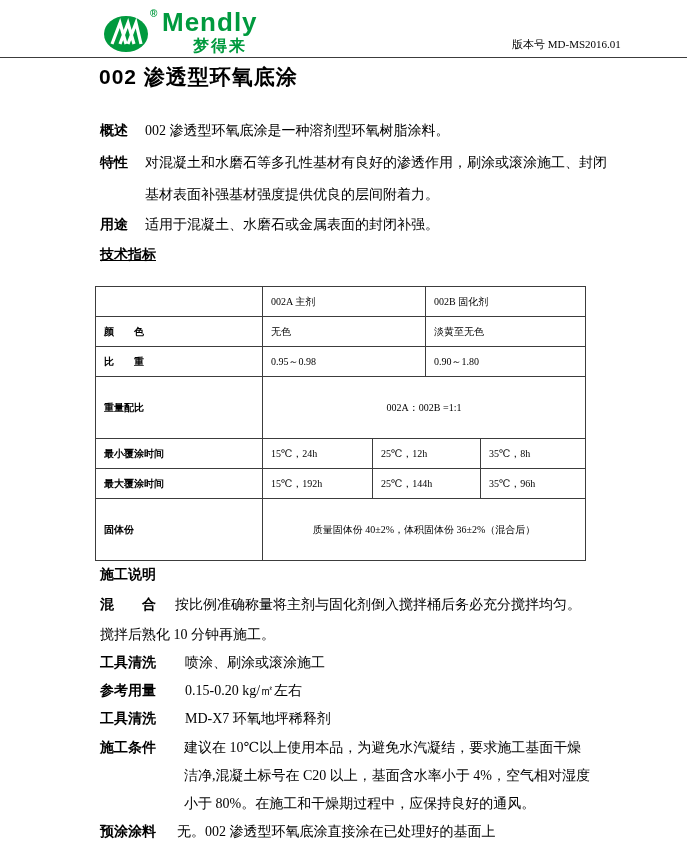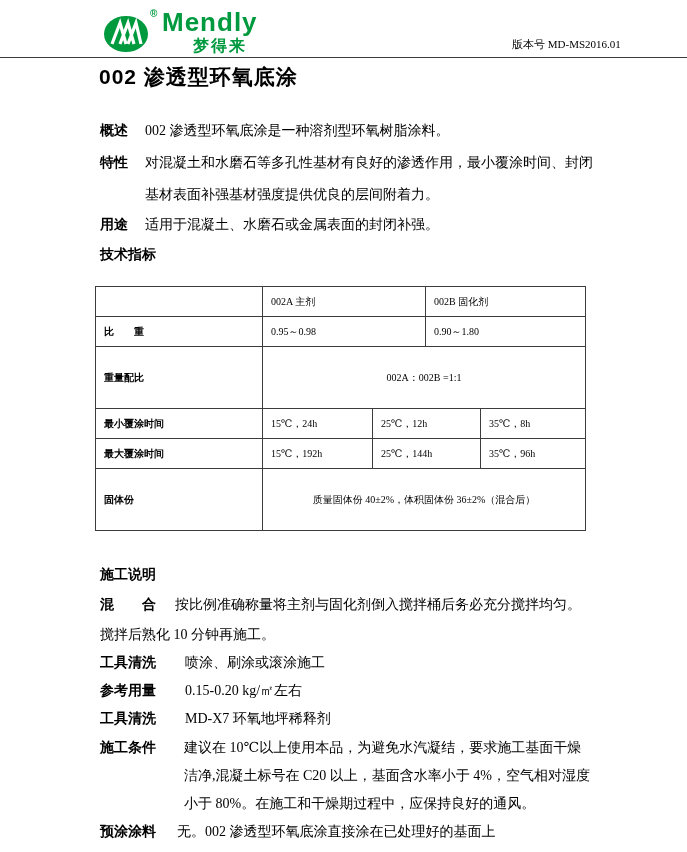--- a/index.html
+++ b/index.html
@@ -62,43 +62,48 @@
   <div class="rule"></div>
 
   <div class="doc-title">002 渗透型环氧底涂</div>
 
   <div class="row" style="left:100px; top:122px;">
     <span class="lbl">概述</span>
     <span class="val" style="left:45px; top:0;">002 渗透型环氧底涂是一种溶剂型环氧树脂涂料。</span>
   </div>
   <div class="row" style="left:100px; top:154px;">
     <span class="lbl">特性</span>
-    <span class="val" style="left:45px; top:0;">对混凝土和水磨石等多孔性基材有良好的渗透作用，最小覆涂时间、封闭</span>
+    <span class="val" style="left:45px; top:0;">对混凝土和水磨石等多孔性基材有良好的渗透作用，刷涂或滚涂施工、封闭</span>
     <span class="val" style="left:45px; top:32px;">基材表面补强基材强度提供优良的层间附着力。</span>
   </div>
   <div class="row" style="left:100px; top:216px;">
     <span class="lbl">用途</span>
     <span class="val" style="left:45px; top:0;">适用于混凝土、水磨石或金属表面的封闭补强。</span>
   </div>
 
-  <div class="sec-title" style="left:100px; top:246px;">技术指标</div>
+  <div class="sec-title" style="left:100px; top:246px;text-decoration:underline;">技术指标</div>
 
   <table class="spec-table">
     <colgroup>
       <col style="width:167px">
         <col style="width:110px">
         <col style="width:53px">
       <col style="width:55px">
         <col style="width:105px">
     </colgroup>
     <tbody>
         <tr>
       <td class="tlbl"></td>
       <td colspan="2">002A 主剂</td>
       <td colspan="2">002B 固化剂</td>
+    </tr>
+    <tr>
+      <td class="tlbl">颜　　色</td>
+      <td colspan="2">无色</td>
+      <td colspan="2">淡黄至无色</td>
     </tr>
     <tr>
       <td class="tlbl">比　　重</td>
       <td colspan="2">0.95～0.98</td>
       <td colspan="2">0.90～1.80</td>
     </tr>
     <tr>
       <td class="tlbl">重量配比</td>
       <td colspan="4" class="center">002A：002B =1:1</td>
     </tr>

